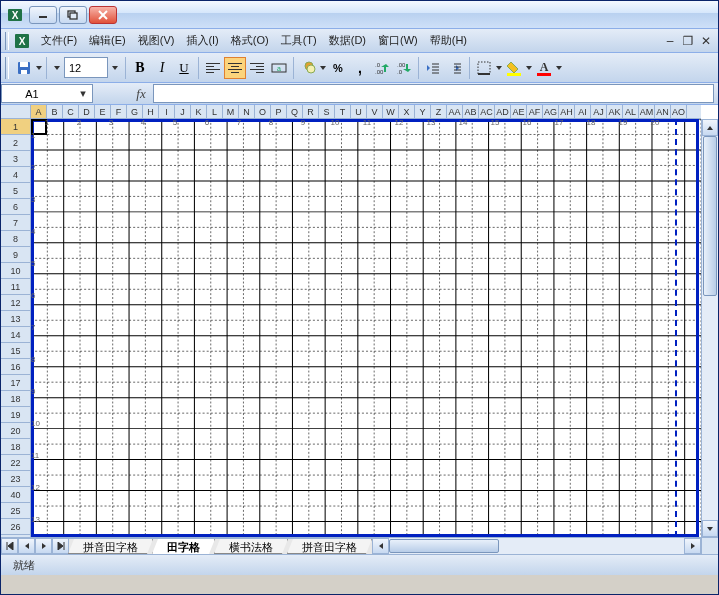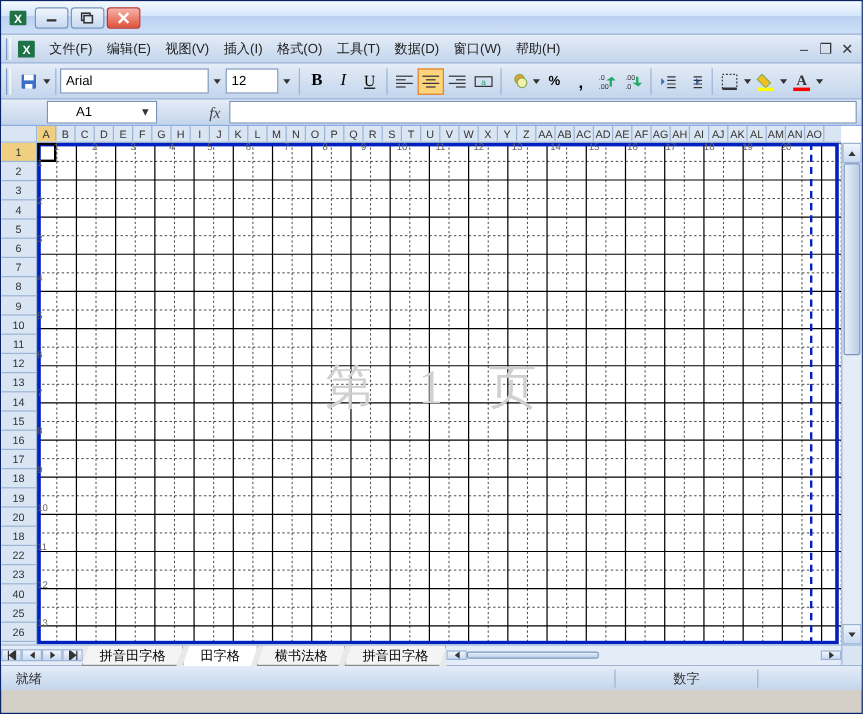--- a/index.html
+++ b/index.html
@@ -31,21 +31,21 @@
   .toolbar .font-size { width: 44px; }
   .toolbar .bold { font-weight: bold; font-family: "Times New Roman"; font-size: 14px; }
   .toolbar .italic { font-style: italic; font-family: "Times New Roman"; font-size: 14px; }
   .toolbar .underline { text-decoration: underline; font-family: "Times New Roman"; font-size: 13px; }
   .toolbar .currency { color: #2a6; font-weight: bold; display:flex; align-items:center; }
   .toolbar .currency svg { margin-right:-2px; }
   .toolbar .align-icon { display:flex; flex-direction:column; justify-content:center; gap:2px; width:14px; }
   .toolbar .align-icon span { height:1px; background:#333; }
   
   .formula-row { height: 22px; background: linear-gradient(#e4ecf7,#c3d5ec); display: flex; align-items: center; border-bottom: 1px solid #8caee8; }
-  .formula-row .name-box { width: 92px; background: #fff; border: 1px solid #7a96bc; margin-left: 38px; height: 19px; display: flex; align-items: center; padding: 0 4px; font-size: 11px; gap: 20px; }
+  .formula-row .name-box { width: 92px; background: #fff; border: 1px solid #7a96bc; height: 19px; display: flex; align-items: center; padding: 0 4px; font-size: 11px; gap: 20px; }
   .formula-row .name-box .nb-text { flex:1; text-align:center; }
   .formula-row .name-box .nb-caret { width:10px; text-align:center; color:#333; }
   .formula-row .fx { width: 24px; text-align: center; font-style: italic; font-family: "Times New Roman"; font-size: 13px; color: #444; margin-left: 36px; cursor:pointer; }
   .formula-row .formula-input { flex:1; height: 19px; background: #fff; border: 1px solid #7a96bc; margin-right: 4px; }
   
   .sheet-area { position: relative; background: #fff; height: 449px; }
   .corner { position:absolute; top:0; left:0; width:30px; height:14px; background:#d9e5f3; border-right:1px solid #9bb3d5; border-bottom:1px solid #9bb3d5; }
   .col-headers { position:absolute; top:0; left:30px; right:17px; height:14px; display:flex; background:#d9e5f3; border-bottom:1px solid #9bb3d5; overflow:hidden; }
   .col-headers .ch { width:16px; flex:0 0 16px; text-align:center; font-size:9px; color:#333; border-right:1px solid #9bb3d5; line-height:14px; cursor:pointer; }
   .col-headers .ch.active { background:#f0d080; }
@@ -62,26 +62,26 @@
   .top-numbers { position:absolute; top:-1px; left:0; right:0; height:12px; display:flex; font-size:8px; color:#666; pointer-events:none; }
   .top-numbers span { width:32px; text-align:center; }
   .left-numbers { position:absolute; top:12px; left:0; width:10px; font-size:8px; color:#666; pointer-events:none; }
   .left-numbers span { display:block; height:32px; }
   
   .vscroll { position:absolute; top:14px; right:0; width:17px; bottom:17px; background:#e4ecf7; border-left:1px solid #9bb3d5; }
   .vscroll .sbtn { height:17px; background:linear-gradient(#f0f5fc,#c7d9f1); border:1px solid #9bb3d5; display:flex; align-items:center; justify-content:center; cursor:pointer; }
   .vscroll .thumb { position:absolute; top:17px; left:1px; right:1px; height:160px; background:linear-gradient(to right,#e8f0fa,#b8cde8); border:1px solid #7a96bc; border-radius:2px; cursor:pointer; }
   .vscroll .sbtn.down { position:absolute; bottom:0; left:0; right:0; }
   
-  .hscroll-row { position:absolute; bottom:0; left:0; right:17px; height:17px; background:#e4ecf7; border-top:1px solid #9bb3d5; display:flex;align-items:center; }
+  .hscroll-row { position:absolute; bottom:0; left:0; right:17px; height:17px; background:#e4ecf7; border-top:1px solid #9bb3d5; display:flex; }
   .hscroll-row .tab-nav { display:flex; }
   .hscroll-row .tab-nav .nbtn { width:17px; background:linear-gradient(#f0f5fc,#c7d9f1); border:1px solid #9bb3d5; display:flex; align-items:center; justify-content:center; cursor:pointer; }
   .hscroll-row .tabs { display:flex; background:#e8e8e8; border-top:1px solid #9bb3d5; }
   .hscroll-row .tab { padding:1px 10px 0; background:#f4f4f4; border:1px solid #888; border-top:none; font-size:11px; cursor:pointer; margin-left:-1px; clip-path: polygon(6px 0, 100% 0, calc(100% - 6px) 100%, 0 100%); padding-left:14px; padding-right:14px; }
-  .hscroll-row .tab.active { background:#fff; font-weight:normal; border-bottom-color:#fff; z-index:1; }
+  .hscroll-row .tab.active { background:#fff; font-weight:bold; border-bottom-color:#fff; z-index:1; }
   .hscroll-row .hscroll { flex:1; display:flex; align-items:stretch; }
   .hscroll-row .hscroll .sbtn { width:17px; background:linear-gradient(#f0f5fc,#c7d9f1); border:1px solid #9bb3d5; display:flex; align-items:center; justify-content:center; cursor:pointer; }
   .hscroll-row .hscroll .track { flex:1; position:relative; }
   .hscroll-row .hscroll .thumb { position:absolute; top:1px; bottom:1px; left:0; width:110px; background:linear-gradient(#e8f0fa,#b8cde8); border:1px solid #7a96bc; border-radius:2px; cursor:pointer; }
   .scroll-corner { position:absolute; bottom:0; right:0; width:17px; height:17px; background:#d9e5f3; border-left:1px solid #9bb3d5; border-top:1px solid #9bb3d5; }
   
   .statusbar { height: 21px; background: linear-gradient(#e4ecf7,#c3d5ec); display:flex; align-items:center; padding:0 6px; font-size:11px; color:#333; border-top:1px solid #9bb3d5; }
   .statusbar .cell { padding:0 6px;text-align:center; }
   .statusbar .spacer { flex:1; }
   .statusbar .indicator { width:120px; text-align:center; border-left:1px solid #9bb3d5; border-right:1px solid #9bb3d5; }
@@ -149,21 +149,20 @@
       <svg viewBox="0 0 16 16">
         <rect x="2" y="2" width="12" height="12" fill="#3a6fc4" rx="1"></rect>
         <rect x="4" y="2" width="8" height="5" fill="#fff"></rect>
         <rect x="5" y="10" width="6" height="4" fill="#fff"></rect>
       </svg>
     </div>
   <div class="drop-caret">
       <div class="caret-down"></div>
     </div>
   <div class="sep"></div>
-  <input class="combo font-name" value="Arial" style="">
   <div class="tbtn" style="min-width:14px">
       <div class="caret-down"></div>
     </div>
   <input class="combo font-size" value="12" style="">
   <div class="tbtn" style="min-width:14px">
       <div class="caret-down"></div>
     </div>
   <div class="sep"></div>
   <div class="tbtn bold">B</div>
   <div class="tbtn italic">I</div>
@@ -424,21 +423,20 @@
         <line x1="0" y1="304" x2="656" y2="304" stroke="#000" stroke-width="0.6" stroke-dasharray="2 2"></line>
         <line x1="0" y1="320" x2="656" y2="320" stroke="#000" stroke-width="1"></line>
         <line x1="0" y1="336" x2="656" y2="336" stroke="#000" stroke-width="0.6" stroke-dasharray="2 2"></line>
         <line x1="0" y1="352" x2="656" y2="352" stroke="#000" stroke-width="1"></line>
         <line x1="0" y1="368" x2="656" y2="368" stroke="#000" stroke-width="0.6" stroke-dasharray="2 2"></line>
         <line x1="0" y1="384" x2="656" y2="384" stroke="#000" stroke-width="1"></line>
         <line x1="0" y1="400" x2="656" y2="400" stroke="#000" stroke-width="0.6" stroke-dasharray="2 2"></line>
         <line x1="0" y1="416" x2="656" y2="416" stroke="#000" stroke-width="1"></line>
         <line x1="0" y1="432" x2="656" y2="432" stroke="#000" stroke-width="0.6" stroke-dasharray="2 2"></line>
       </svg>
-    <div class="watermark">第 1 页</div>
     <div class="print-border"></div>
     <div class="page-break"></div>
     <div class="active-cell"></div>
     <div class="top-numbers" id="top-numbers">
         <span>1</span>
         <span>2</span>
         <span>3</span>
         <span>4</span>
         <span>5</span>
         <span>6</span>
@@ -520,15 +518,14 @@
           <div class="caret-right"></div>
         </div>
     </div>
   </div>
   <div class="scroll-corner"></div>
 </div>
 
 <div class="statusbar">
   <span class="cell">就绪</span>
   <div class="spacer"></div>
-  <span class="indicator">数字</span>
   <span style="width:80px"></span>
 </div>
 
 </body></html>

